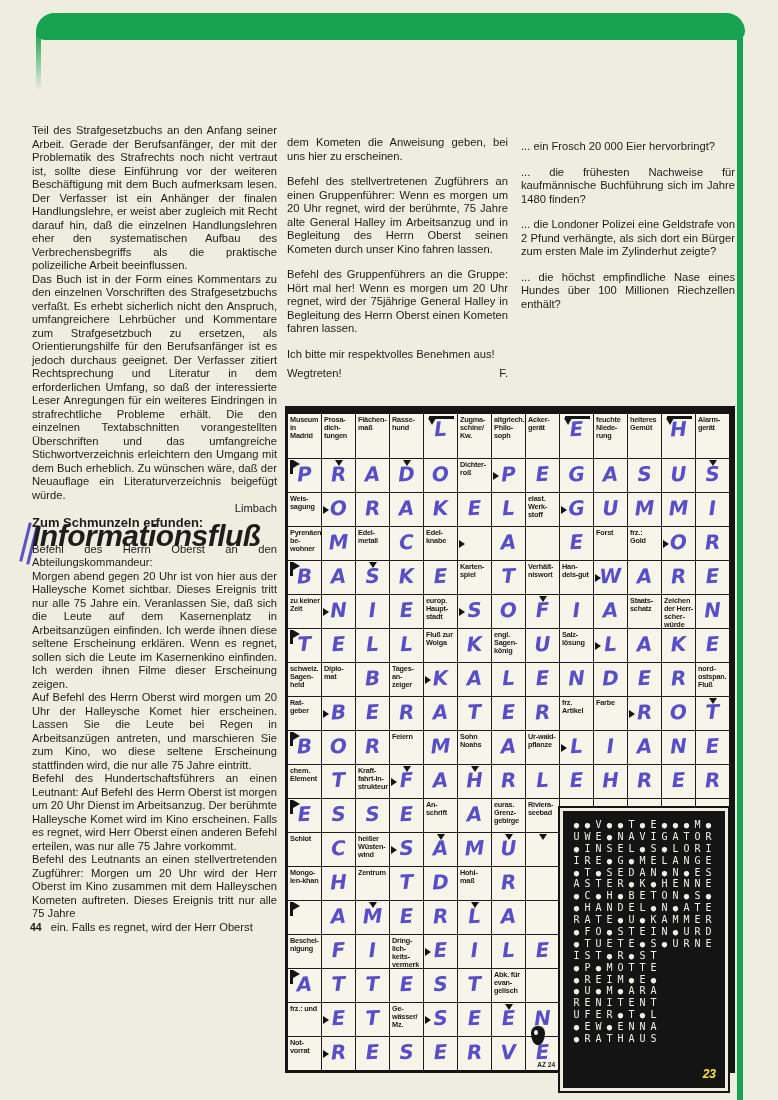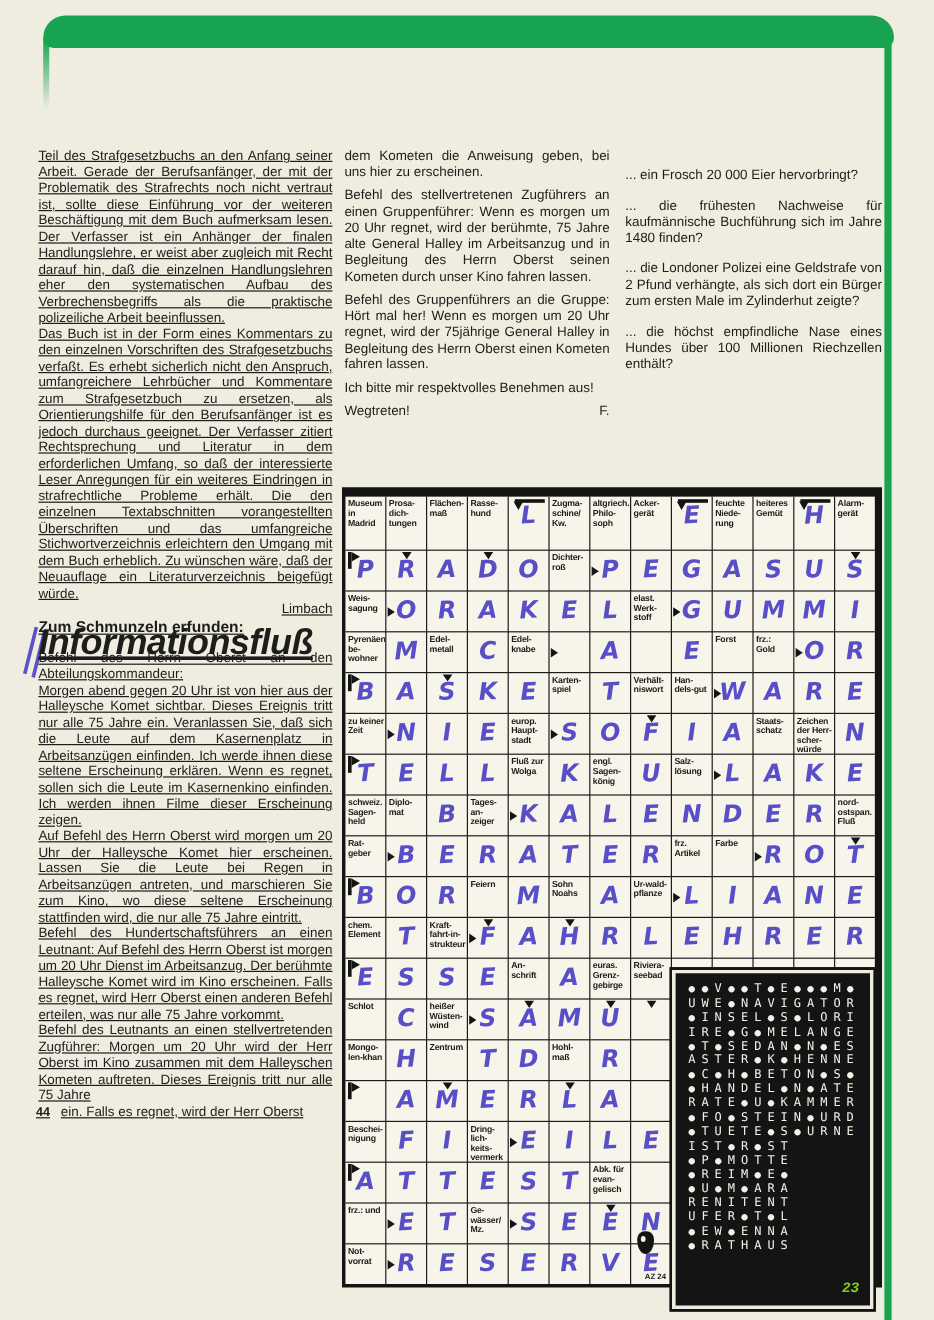--- a/index.html
+++ b/index.html
@@ -10,23 +10,23 @@
   }
   
   .frame-bar{position:absolute;left:36px;top:13px;width:709px;height:27px;
     background:#18a351;border-radius:26px 26px 12px 12px;}
   .frame-right{position:absolute;left:737px;top:30px;width:6px;height:1070px;background:#18a351;}
   .frame-left-stub{position:absolute;left:36px;top:32px;width:5px;height:58px;
     background:linear-gradient(#18a351,rgba(24,163,81,0));}
   
   .col{position:absolute;text-align:justify;font-size:11.2px;line-height:13.5px;}
   .col p{margin:0;}
-  #col1{left:32px;top:124px;width:245px;text-decoration:underline;}
+  #col1{left:32px;top:124px;width:245px;}
   #col2{left:287px;top:124px;width:221px;}
-  #col2 p{margin:0 0 6px 0;}
+  #col2 p{margin:12px 0 6px 0;}
   #col3{left:521px;top:126px;width:214px;}
   .signature{text-align:right;font-size:11.2px;margin:2px 0 0 0;}
   .kicker{font-weight:bold;font-size:13px;margin:16px 0 4px 2px;text-align:left;}
   .headline{font-weight:bold;font-style:italic;font-size:30px;letter-spacing:-0.5px;
     margin:0 0 10px 0;text-align:left;}
   .footer-line{display:flex;gap:9px;align-items:baseline;}
   .pageno-left{font-weight:bold;font-size:10.5px;flex:0 0 auto;margin-left:-2px;}
   .closing-line{display:flex;justify-content:space-between;margin-top:2px;}
   .col3-title{font-weight:bold;font-style:italic;font-size:21px;line-height:22px;
     letter-spacing:-0.6px;text-align:left;margin-bottom:14px;}
@@ -67,22 +67,22 @@
     background:#141414;border:2px solid #141414;box-sizing:border-box;
     box-shadow:inset 0 0 0 3px #efece0;z-index:5;}
   .ws-letters{position:absolute;left:11px;top:9px;}
   .ws-row{height:11.9px;line-height:11.9px;white-space:nowrap;}
   .ws-row span{display:inline-block;width:11px;text-align:center;
     font-family:"DejaVu Sans Mono",monospace;font-size:10px;color:#f3f0e5;}
   .ws-row span.ws-dot{font-size:9px;}
   .ws-caption{position:absolute;right:7px;top:148px;width:68px;text-align:center;
     color:#f3f0e5;font-weight:bold;font-size:13.5px;}
   .ws-caption div{margin-bottom:9px;}
-  .ws-pageno{position:absolute;right:12px;bottom:10px;color:#84cc16;
-    font-style:italic;font-weight:bold;font-size:12px;font-family:Liberation Mono, monospace;}
+  .ws-pageno{position:absolute;right:12px;bottom:10px;color:#fde047;
+    font-style:italic;font-weight:bold;font-size:12px;}
 </style>
 </head>
 <body>
 
 <div class="frame-bar"></div>
 <div class="frame-right"></div>
 <div class="frame-left-stub"></div>
 
 <div class="margin-mark">
     <i></i>

